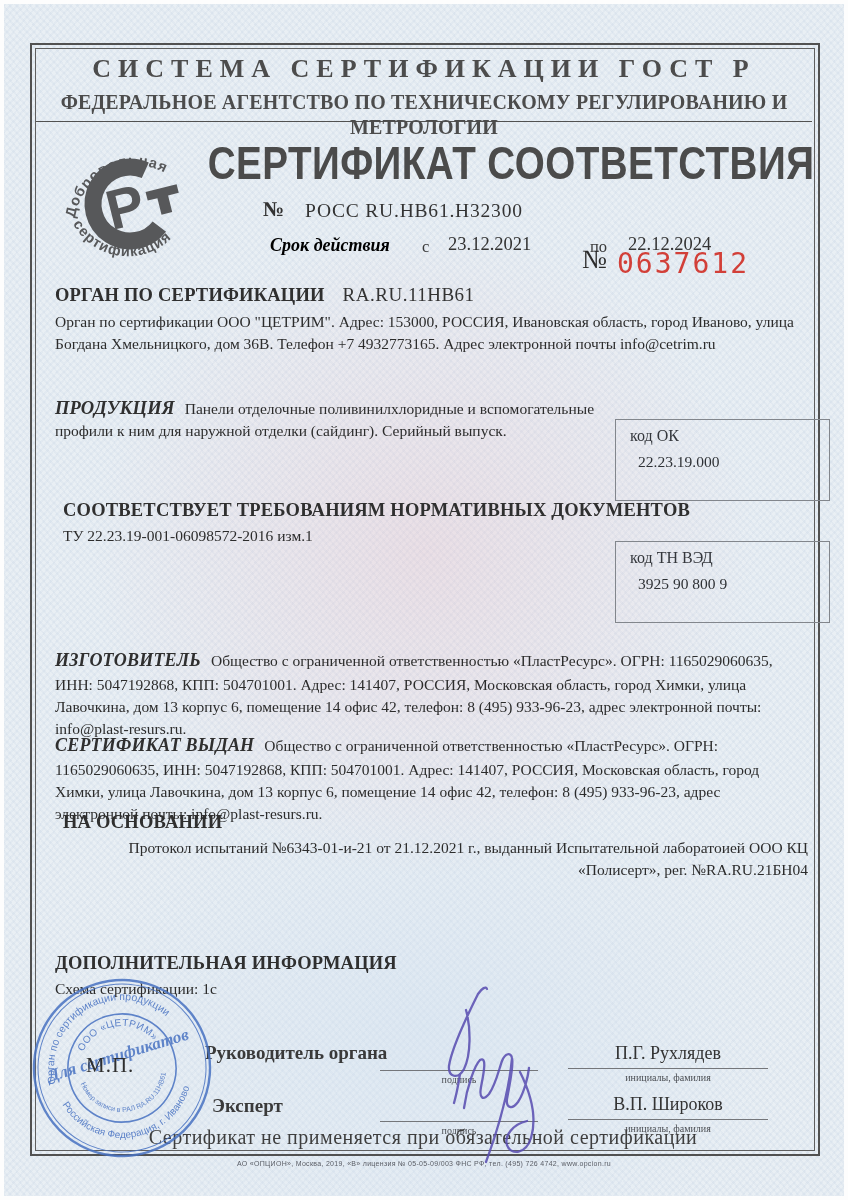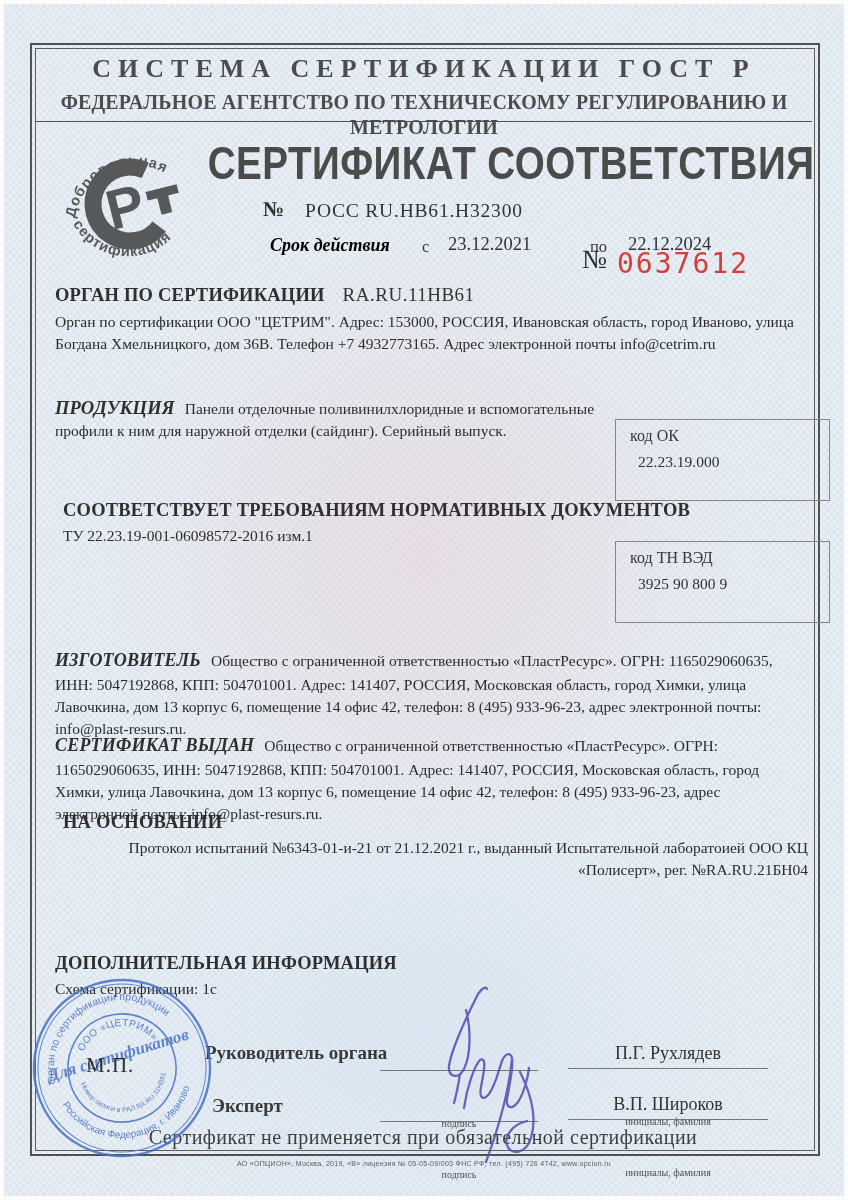--- a/index.html
+++ b/index.html
@@ -40,21 +40,21 @@
   .org-code{font-size:19px;margin-left:18px;color:#333;letter-spacing:0.5px;}
   .code-box{position:absolute;left:615px;width:181px;height:80px;border:1.3px solid #82868c;padding-left:32px;}
   .code-box .cb-label{position:absolute;left:14px;top:7px;font-size:16px;color:#34373c;}
   .code-box .cb-value{position:absolute;left:22px;top:33px;font-size:15.5px;color:#2e3135;}
   .note-line{left:30px;width:786px;top:1126px;text-align:center;font-size:20px;color:#3e3e3e;letter-spacing:0.5px;}
   .fine-print{left:0;right:0;top:1160px;text-align:center;font-size:7px;color:#5b5e66;
         font-family:"Liberation Sans","DejaVu Sans",sans-serif;letter-spacing:0.3px;}
   .mp{left:86px;top:1053px;font-size:21px;color:#2f2f2f;letter-spacing:1px;z-index:6;}
   .sig-role{font-size:19px;font-weight:700;color:#3a3a3a;}
   .sig-line{position:absolute;border-bottom:1.3px solid #74767a;}
-  .sig-sub{position:absolute;text-align:center;font-size:10px;color:#4c4f54;margin-top:44px;}
+  .sig-sub{position:absolute;text-align:center;font-size:10px;color:#4c4f54;}
   .sig-name{position:absolute;text-align:center;font-size:18px;color:#333;}
   .logo-svg{left:50px;top:130px;z-index:3;}
   .stamp-svg{left:16px;top:970px;z-index:5;opacity:0.85;}
   .ink-svg{left:0;top:0;z-index:8;pointer-events:none;}
 </style>
 </head>
 <body>
 
 <div class="page">
   <div class="paper"></div>

